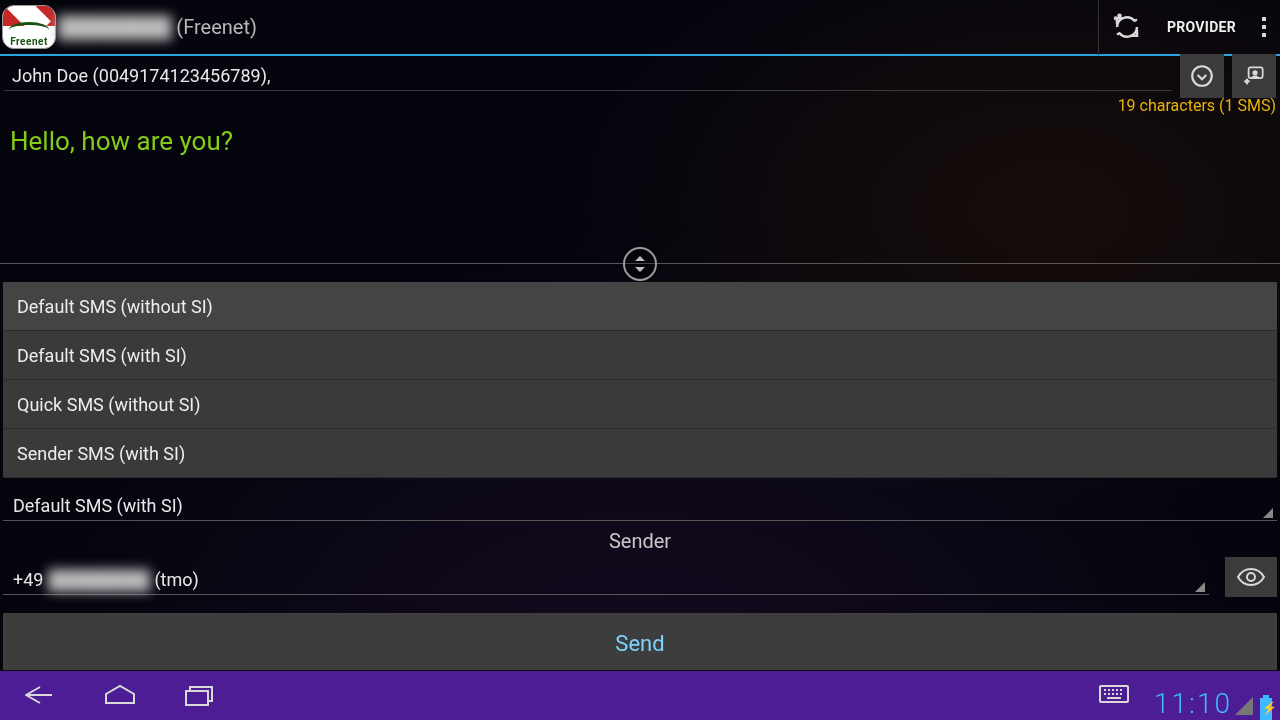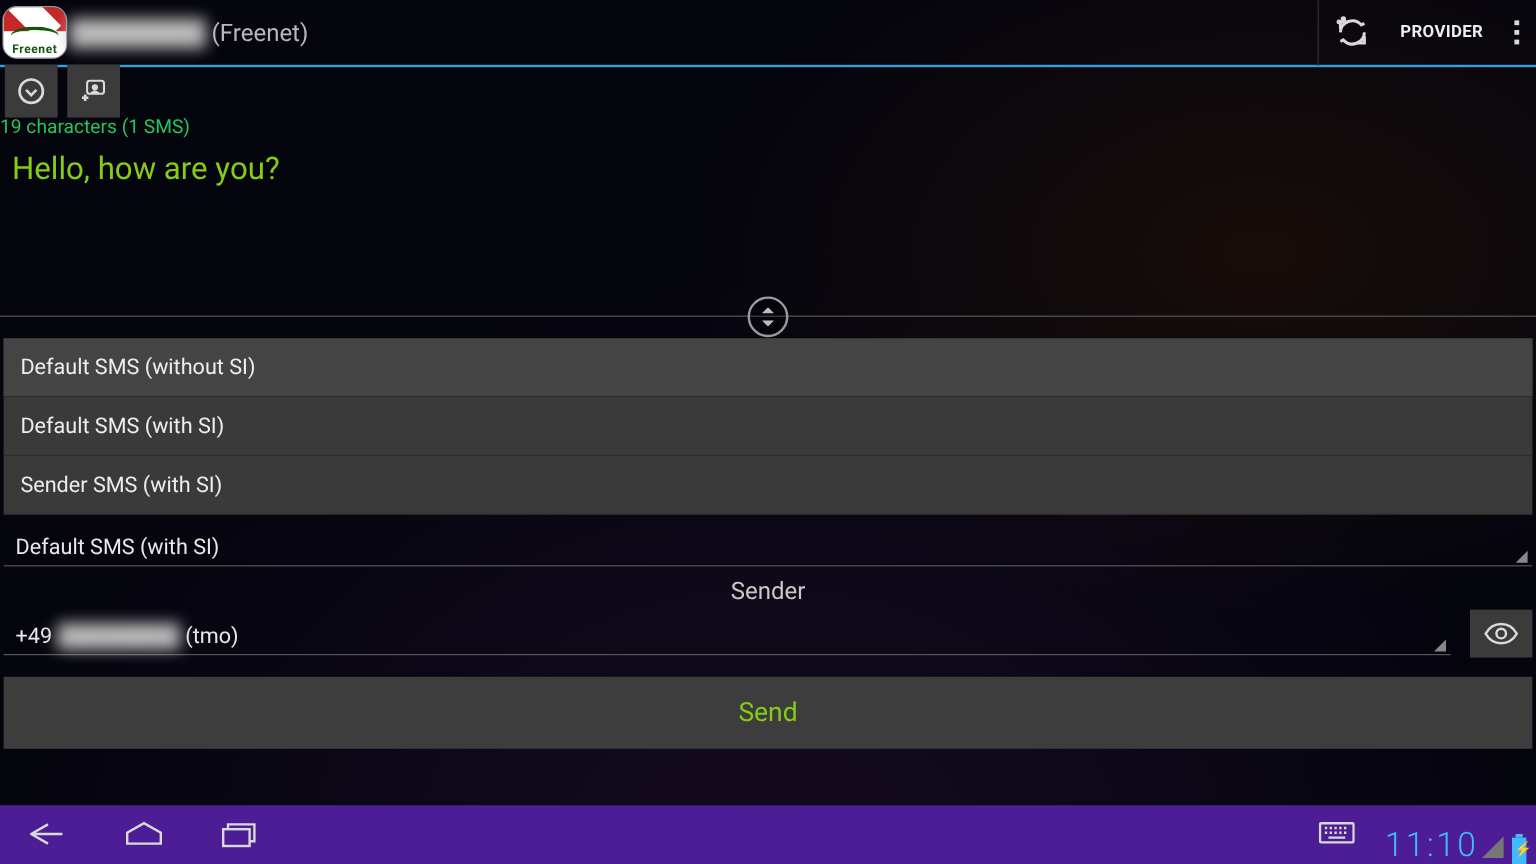--- a/index.html
+++ b/index.html
@@ -31,21 +31,21 @@
   .overflow{width:32px;display:flex;flex-direction:column;align-items:center;gap:4px;justify-content:center;height:56px}
   .overflow span{width:4px;height:4px;background:#d9d9d9;border-radius:0}
 
   
   .row-recipients{height:40px;display:flex;align-items:center;gap:8px;padding:0 4px}
   .recipient-input{flex:1;height:30px;border:none;border-bottom:1px solid #3a3a3a;background:transparent;color:#e8e8e8;font-size:18px;padding:0 8px}
   .sq-btn{width:44px;height:44px;background:#3b3b3b;display:flex;align-items:center;justify-content:center}
   .sq-btn svg{width:26px;height:26px;fill:#d9d9d9;stroke:#d9d9d9}
 
   
-  .counter{height:28px;text-align:left;padding-right:4px;color:#22c55e;font-size:16px}
+  .counter{height:28px;text-align:right;padding-right:4px;color:#eab308;font-size:16px}
 
   
   .msg-wrap{position:relative}
   .msg{font-size:26px;color:#84cc16;padding:2px 10px 0;height:140px;border:none;border-bottom:1px solid #565656;background:transparent}
   .divider-grip{position:absolute;left:0;right:0;bottom:-1px;height:2px}
   .grip{position:absolute;left:50%;transform:translateX(-50%);bottom:-16px;width:34px;height:34px;border:2px solid #9a9a9a;border-radius:50%;display:flex;align-items:center;justify-content:center;background:rgba(0,0,0,.2)}
   .grip svg{width:16px;height:16px;fill:#bdbdbd}
 
   
   .list{margin:18px 3px 13px;background:#3a3a3a}
@@ -55,21 +55,21 @@
   
   .spinner{position:relative;height:30px;border-bottom:1px solid #555;margin:0 3px;color:#e8e8e8;font-size:18px;display:flex;align-items:center;padding-left:10px}
   .spinner .tri{position:absolute;right:4px;bottom:2px;width:0;height:0;border-left:10px solid transparent;border-bottom:10px solid #888}
 
   .sender-label{text-align:center;color:#c8c8c8;font-size:20px;padding:8px 0 4px}
   .sender-row{display:flex;align-items:flex-end;gap:16px;margin:0 3px}
   .sender-row .spinner{flex:1;margin:0}
   .eye-btn{width:52px;height:40px;background:#3b3b3b;display:flex;align-items:center;justify-content:center;margin-bottom:-2px}
   .eye-btn svg{width:30px;height:22px;fill:none;stroke:#d9d9d9;stroke-width:2}
 
-  .send{margin:18px 3px 0;height:60px;background:#3d3d3d;color:#84cc16;font-size:22px;display:flex;align-items:center;justify-content:center}
+  .send{margin:18px 3px 0;height:60px;background:#3d3d3d;color:#7dd3fc;font-size:22px;display:flex;align-items:center;justify-content:center}
 
   
   .navbar{position:absolute;left:0;right:0;bottom:0;height:50px;background:#4c1d95;display:flex;align-items:flex-end;border-top:1px solid #0a0a0a}
   .navbar .navbtn{width:80px;height:50px;display:flex;align-items:center;justify-content:center}
   .navbar .navbtn svg{stroke:#d9d9d9;fill:none;stroke-width:2}
   .navbar .spacer{flex:1}
   .kbd-icn svg{stroke:#d9d9d9;fill:none;stroke-width:1.4}
   .clock{color:#40b9ff;font-size:28px;letter-spacing:2px;font-weight:300;padding-right:2px}
   .signal svg{width:20px;height:20px;fill:#777}
   .batt{width:12px;height:22px;background:#40b9ff;margin:0 8px 0 6px;position:relative}
@@ -106,20 +106,21 @@
     <span>PROVIDER</span>
   </div>
   <div class="overflow">
       <span></span>
       <span></span>
       <span></span>
     </div>
 </div>
 
 <div class="row-recipients">
+  <input class="recipient-input" value="John Doe (0049174123456789)," style="">
   <div class="sq-btn">
     <svg viewBox="0 0 24 24">
         <circle cx="12" cy="12" r="9" fill="none" stroke-width="2"></circle>
         <path d="M8 11l4 4 4-4" fill="none" stroke-width="2"></path>
       </svg>
   </div>
   <div class="sq-btn">
     <svg viewBox="0 0 24 24">
         <rect x="7" y="4" width="13" height="10" rx="2" fill="none" stroke-width="1.6"></rect>
         <circle cx="13" cy="9" r="2.4" fill="#d9d9d9" stroke="none"></circle>
@@ -138,20 +139,21 @@
       <svg viewBox="0 0 16 16">
           <path d="M8 0 3 5h10zM8 16l5-5H3z"></path>
         </svg>
     </div>
   </div>
 </div>
 
 <div class="list">
   <div class="item sel">Default SMS (without SI)</div>
   <div class="item">Default SMS (with SI)</div>
+  <div class="item">Quick SMS (without SI)</div>
   <div class="item">Sender SMS (with SI)</div>
 </div>
 
 <div class="spinner" style="margin-top:2px">
   <span>Default SMS (with SI)</span>
   <span class="tri"></span>
 </div>
 
 <div class="sender-label">Sender</div>
 

